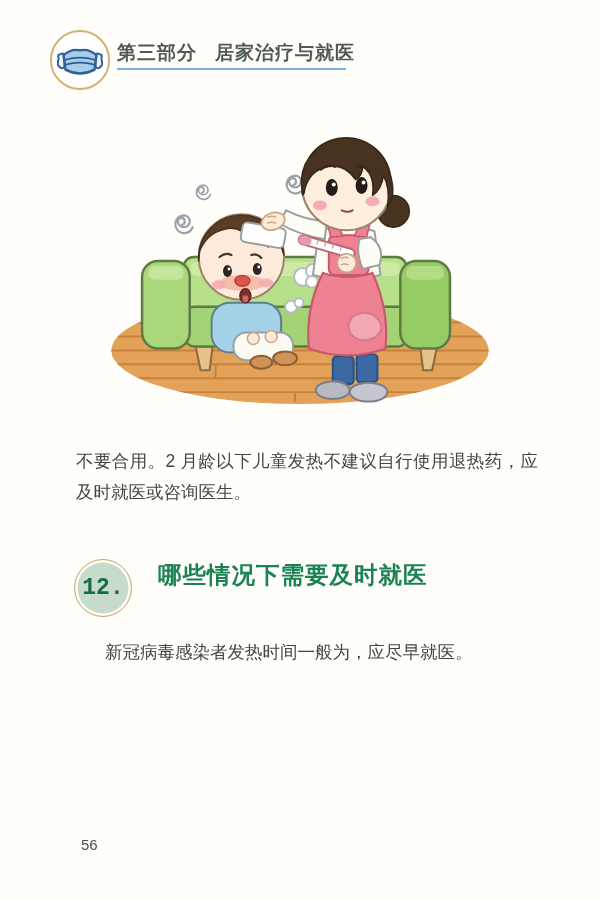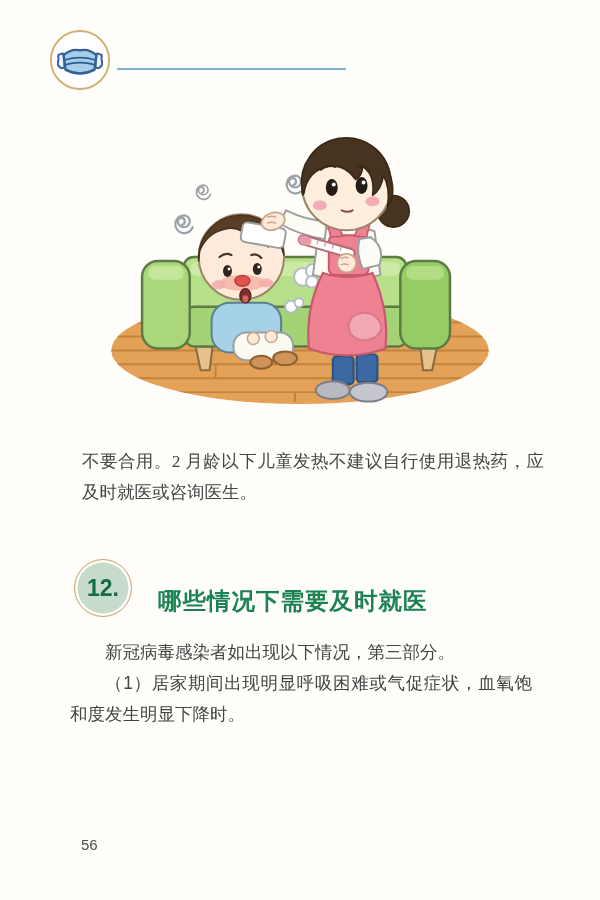--- a/index.html
+++ b/index.html
@@ -34,30 +34,30 @@
     position:absolute; left:95px; top:112px;
     width:410px; height:298px; margin:0;
   }
   
   .body-text{
     margin:0;
     font-size:17.5px; line-height:31px; color:#454545;
     text-align:justify;
   }
   .p-top{
-    position:absolute; left:82px; top:446px; width:462px;font-family:Liberation Serif, serif;
+    position:absolute; left:76px; top:446px; width:462px;
   }
   .body-block{
     position:absolute; left:70px; top:637px; width:462px;
   }
   .body-block p{text-indent:2em;}
   
   .section-heading{
     position:absolute; left:74px; top:559px;
-    display:flex; align-items:flex-end;
+    display:flex; align-items:flex-start;font-family:Liberation Mono, monospace;
   }
   .num-circle{
     width:56px; height:56px; border-radius:50%;
     background:#c6dbca;
     border:1.5px solid #cfa96e;
     box-shadow:0 0 0 2.5px #fffefb inset;
     display:flex; align-items:center; justify-content:center;
     font-size:23px; font-weight:bold; color:#156c47;
   }
   .section-title{
@@ -78,20 +78,23 @@
 
   <div class="hdr-icon">
     <svg viewBox="0 0 64 64" width="62" height="62">
       <circle cx="32" cy="32" r="30" fill="#ffffff" stroke="#d2af72" stroke-width="2"></circle>
       <path d="M10 30 Q8 26 12 26 Q14 24 16 27 L16 39 Q13 42 11 39 Q8 38 10 30 Z" fill="#eaf2fa" stroke="#2f5f93" stroke-width="2"></path>
       <path d="M54 30 Q56 26 52 26 Q50 24 48 27 L48 39 Q51 42 53 39 Q56 38 54 30 Z" fill="#eaf2fa" stroke="#2f5f93" stroke-width="2"></path>
       <path d="M15 27 Q23 20 32 22 Q41 20 49 27 L47 42 Q32 50 17 42 Z" fill="#a7cde9" stroke="#2f5f93" stroke-width="2.5" stroke-linejoin="round"></path>
       <path d="M16 32 Q32 27 48 32" fill="none" stroke="#2f5f93" stroke-width="1.8"></path>
       <path d="M16.5 37 Q32 32.5 47.5 37" fill="none" stroke="#2f5f93" stroke-width="1.8"></path>
     </svg>
+  </div>
+  <div class="hdr-title">
+    <span class="part-label">第三部分</span><span>居家治疗与就医</span>
   </div>
   <div class="hdr-underline"></div>
 
   <figure class="illustration">
     <svg viewBox="0 0 410 300" width="410" height="298">
       <defs>
         <clipPath id="floorClip">
             <ellipse cx="205" cy="240" rx="190" ry="54"></ellipse>
           </clipPath>
       </defs>
@@ -213,19 +216,18 @@
   <p class="body-text p-top">不要合用。2 月龄以下儿童发热不建议自行使用退热药，应及时就医或咨询医生。</p>
 
   <div class="section-heading">
     <div class="num-circle">
       <span>12.</span>
     </div>
     <h2 class="section-title">哪些情况下需要及时就医</h2>
   </div>
 
   <div class="body-block">
-    <p class="body-text">新冠病毒感染者如出现以下情况，第三部分。</p>
-    <p class="body-text">（1）居家期间出现明显呼吸困难或气促症状，血氧饱和度发生明显下降时。</p>
+    <p class="body-text">新冠病毒感染者发热时间一般为，应尽早就医。</p>
   </div>
 
   <span class="page-num">56</span>
 
 </div>
 
 </body></html>

